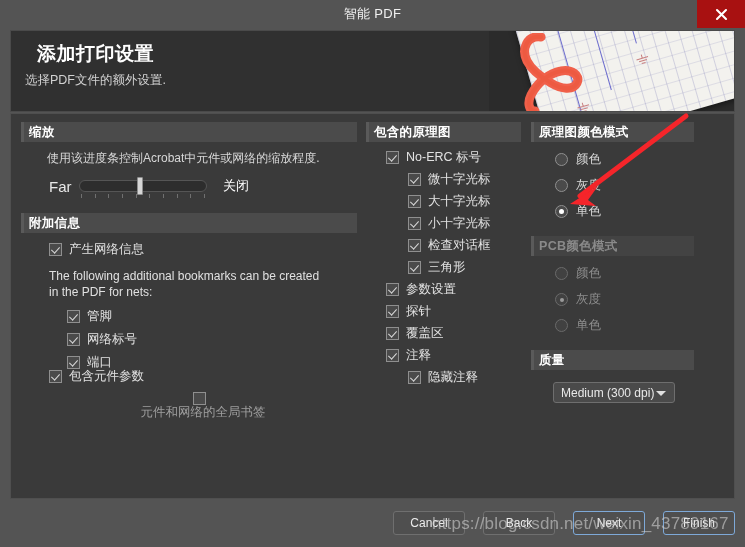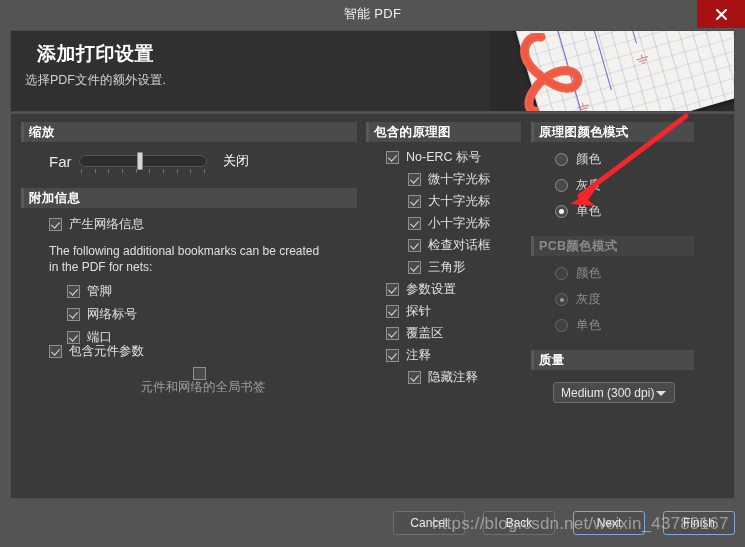--- a/index.html
+++ b/index.html
@@ -311,20 +311,21 @@
   </div>
 
   <div class="content">
 
     <div class="col col-left">
 
       <div class="section-head">
         <span class="sh-label">缩放</span>
       </div>
 
+      <div class="desc">使用该进度条控制Acrobat中元件或网络的缩放程度.</div>
 
       <div class="slider-row">
         <span class="slider-label">Far</span>
         <div class="slider-wrap">
           <div class="slider-track"></div>
           <div class="slider-thumb"></div>
           <div class="slider-ticks">
             <i></i>
               <i></i>
               <i></i>

